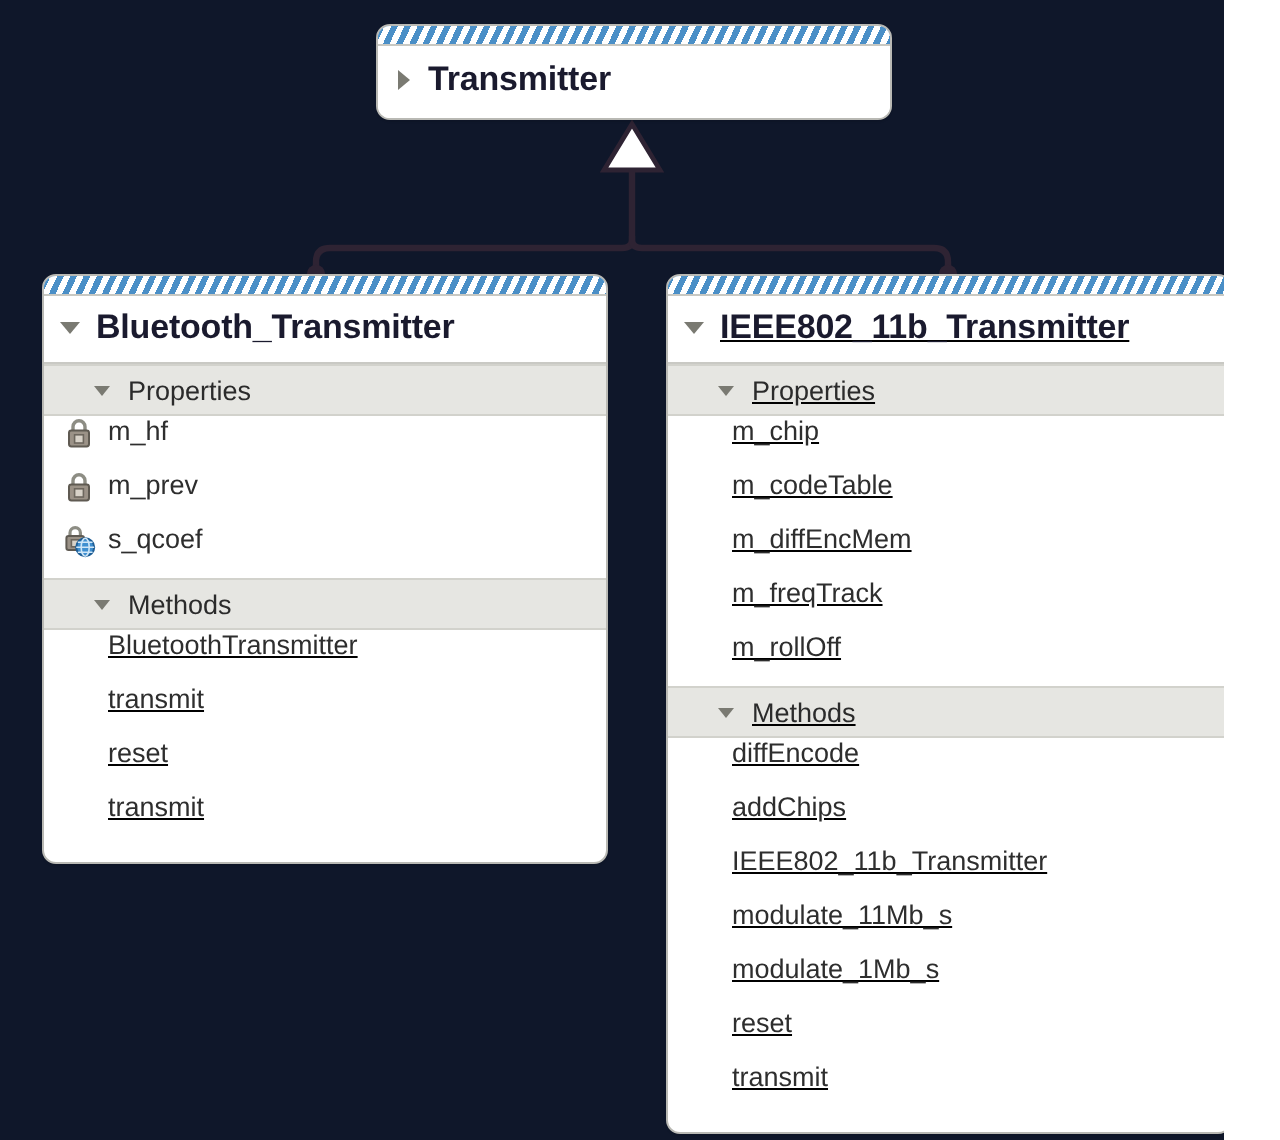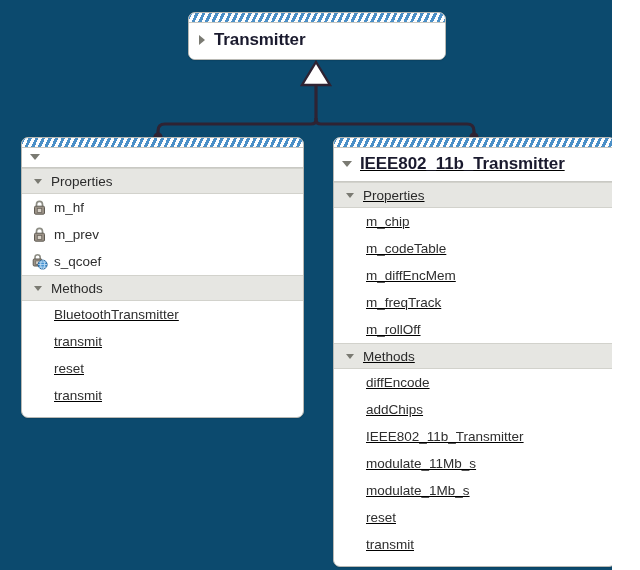--- a/index.html
+++ b/index.html
@@ -12,21 +12,21 @@
     width: 640px;
     height: 570px;
     font-family: "Liberation Sans", sans-serif;
     -webkit-font-smoothing: antialiased;
   }
   #canvas {
     position: relative;
     width: 612px;
     height: 570px;
     overflow: hidden;
-    background: #0c4a6e;
+    background: #0f172a;
   }
 
   
   #connector-layer {
     position: absolute;
     left: 0; top: 0;
     width: 640px; height: 570px;
     pointer-events: none;
   }
 
@@ -82,41 +82,40 @@
     border-left: 6px solid #7a7a72;
     margin-left: 2px;
     margin-right: 9px;
   }
 
   
   .section-header {
     display: flex;
     align-items: center;
     height: 26px;
-    padding-left: 12px;
+    padding-left: 25px;
     background: #e6e6e2;
     border-top: 1px solid #d2d2cc;
     border-bottom: 1px solid #d2d2cc;
     box-sizing: border-box;
   }
   .section-header .tri-down {
     border-left-width: 4px;
     border-right-width: 4px;
     border-top-width: 5px;
     margin-right: 9px;
   }
   .section-label {
     font-size: 13.5px;
     color: #2b2b2b;
   }
 
   
   .member-row {
     display: flex;
-    align-items: center;
     height: 27px;
     padding-left: 9px;
     box-sizing: border-box;
   }
   .member-icon {
     width: 17px;
     height: 17px;
     flex: 0 0 auto;
     margin-right: 6px;
     position: relative;
@@ -152,20 +151,21 @@
     <div class="box-title-row" style="border-bottom:none; padding:7px 8px 9px 8px;">
       <span class="tri tri-right"></span>
       <span class="box-title-text">Transmitter</span>
     </div>
   </div>
 
   <div class="class-box" id="box-bluetooth" style="left:21px; top:137px; width:283px;">
     <div class="box-stripe"></div>
     <div class="box-title-row">
       <span class="tri tri-down"></span>
+      <span class="box-title-text">Bluetooth_Transmitter</span>
     </div>
 
     <div class="section-header">
       <span class="tri tri-down"></span>
       <span class="section-label">Properties</span>
     </div>
     <div>
       <div class="member-row">
         <span class="member-icon">
           <svg width="17" height="17" viewBox="0 0 17 17">

